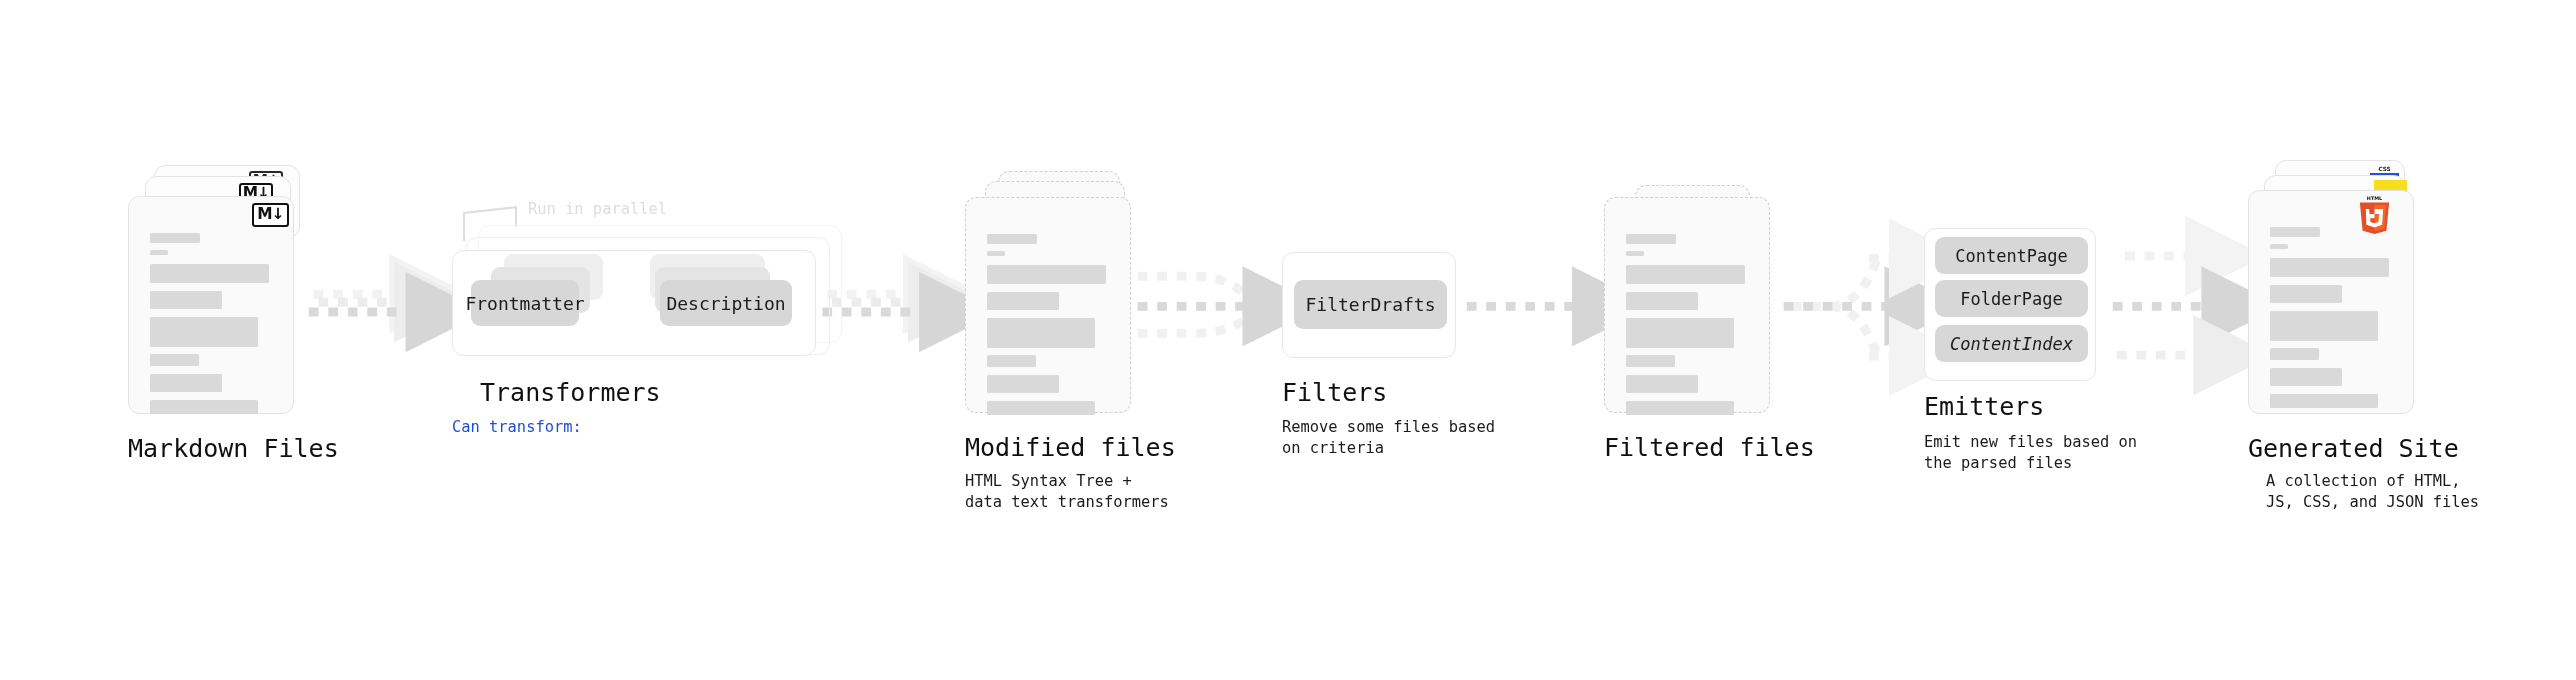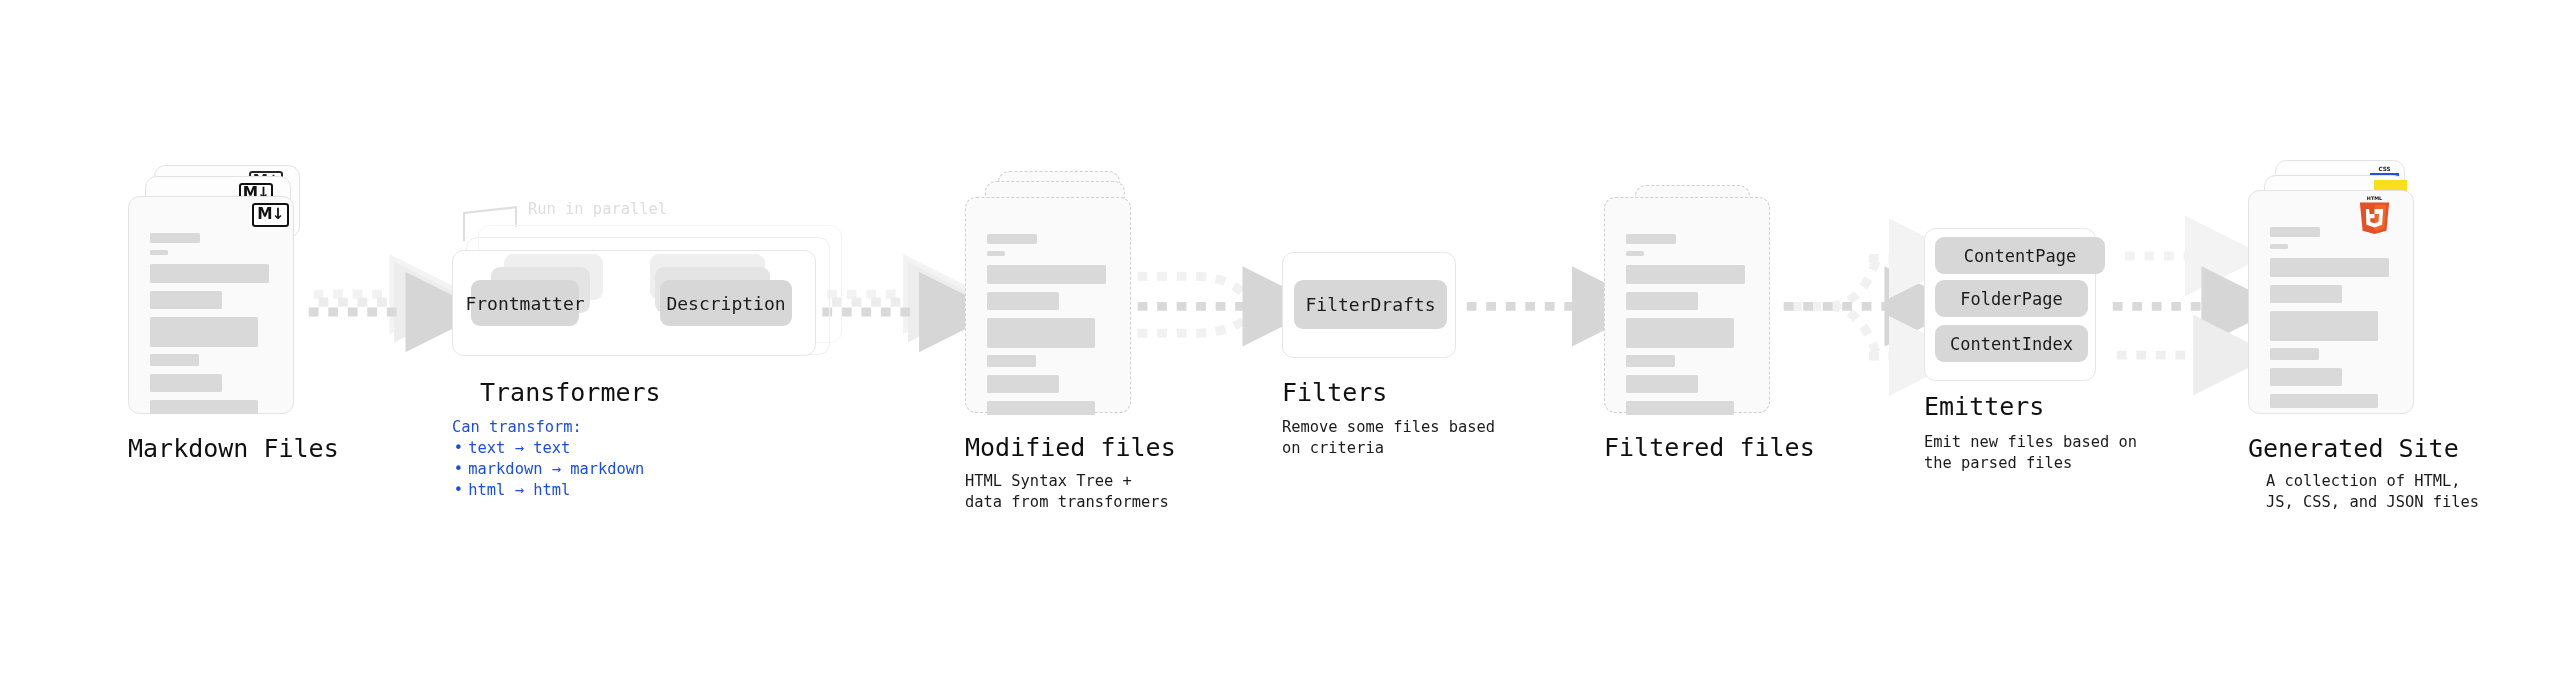--- a/index.html
+++ b/index.html
@@ -207,46 +207,41 @@
 
     <div class="chip f3" style="left:650px;top:254px;width:115px;height:46px;"></div>
     <div class="chip f2" style="left:655px;top:267px;width:115px;height:46px;"></div>
     <div class="chip" style="left:660px;top:280px;width:132px;height:46px;font-size:18px;">Description</div>
   </div>
   <div class="ghostlabel" style="left:528px;top:200px;">Run in parallel</div>
 
   <div class="title" style="left:480px;top:378px;text-align:right;">Transformers</div>
   <div class="bullets" style="left:452px;top:417px;">
     <div class="hdr">Can transform:</div>
-    <ul>
-      <li>text → text</li>
-      <li>markdown → markdown</li>
-      <li>html → html</li>
-    </ul>
   </div>
 
   <div class="cardstack">
     <div class="card dashed abs" style="left:998px;top:171px;width:122px;height:57px;"></div>
     <div class="card dashed abs" style="left:985px;top:181px;width:140px;height:57px;"></div>
     <div class="card dashed abs" style="left:965px;top:197px;width:166px;height:216px;">
       <div class="card-body">
         <div class="bar" style="width:50px;height:9.8px;"></div>
         <div class="bar" style="width:18px;height:4.9px;margin-bottom:9px;"></div>
         <div class="bar" style="width:119px;height:19.5px;"></div>
         <div class="bar" style="width:72px;height:18.7px;"></div>
         <div class="bar" style="width:108px;height:30px;"></div>
         <div class="bar" style="width:49px;height:12.2px;"></div>
         <div class="bar" style="width:72px;height:18.7px;"></div>
         <div class="bar" style="width:108px;height:14.6px;"></div>
       </div>
     </div>
   </div>
   <div class="title" style="left:965px;top:433px;">Modified files</div>
   <div class="desc" style="left:965px;top:471px;">HTML Syntax Tree +
-data from transformers</div>
+data text transformers</div>
 
   <div class="groupbox" style="left:1282px;top:252px;width:174px;height:106px;"></div>
   <div class="chip" style="left:1294px;top:280px;width:153px;height:49px;font-size:18px;text-align:center;">FilterDrafts</div>
   <div class="title" style="left:1282px;top:378px;">Filters</div>
   <div class="desc" style="left:1282px;top:417px;">Remove some files based
 on criteria</div>
 
   <div class="cardstack">
     <div class="card dashed abs" style="left:1635px;top:185px;width:115px;height:49px;"></div>
     <div class="card dashed abs" style="left:1604px;top:197px;width:166px;height:216px;">
@@ -258,23 +253,23 @@
         <div class="bar" style="width:108px;height:30px;"></div>
         <div class="bar" style="width:49px;height:12.2px;"></div>
         <div class="bar" style="width:72px;height:18.7px;"></div>
         <div class="bar" style="width:108px;height:14.6px;"></div>
       </div>
     </div>
   </div>
   <div class="title" style="left:1604px;top:433px;">Filtered files</div>
 
   <div class="groupbox" style="left:1924px;top:228px;width:172px;height:153px;"></div>
-  <div class="chip" style="left:1935px;top:237px;width:170px;height:37px;font-size:17px;">ContentPage</div>
+  <div class="chip" style="left:1935px;top:237px;width:153px;height:37px;font-size:17px;">ContentPage</div>
   <div class="chip" style="left:1935px;top:280px;width:153px;height:37px;font-size:17px;">FolderPage</div>
-  <div class="chip" style="left:1935px;top:325px;width:153px;height:37px;font-size:17px;">ContentIndex</div>
+  <div class="chip" style="left:1935px;top:325px;width:153px;height:37px;font-size:17px;font-style:italic;">ContentIndex</div>
   <div class="title" style="left:1924px;top:392px;">Emitters</div>
   <div class="desc" style="left:1924px;top:432px;">Emit new files based on
 the parsed files</div>
 
   <div class="cardstack">
     <div class="card ghost abs" style="left:2275px;top:160px;width:130px;height:49px;"></div>
     <div class="css-badge" style="left:2370px;top:165px;">
       <div class="t">CSS</div>
       <div class="u"></div>
     </div>

